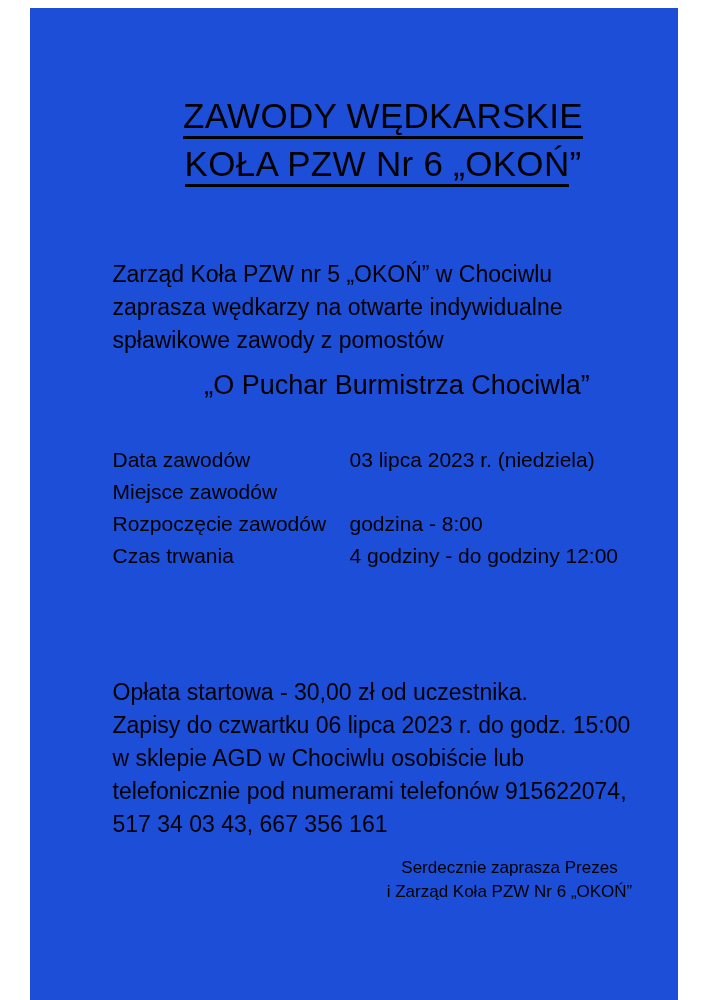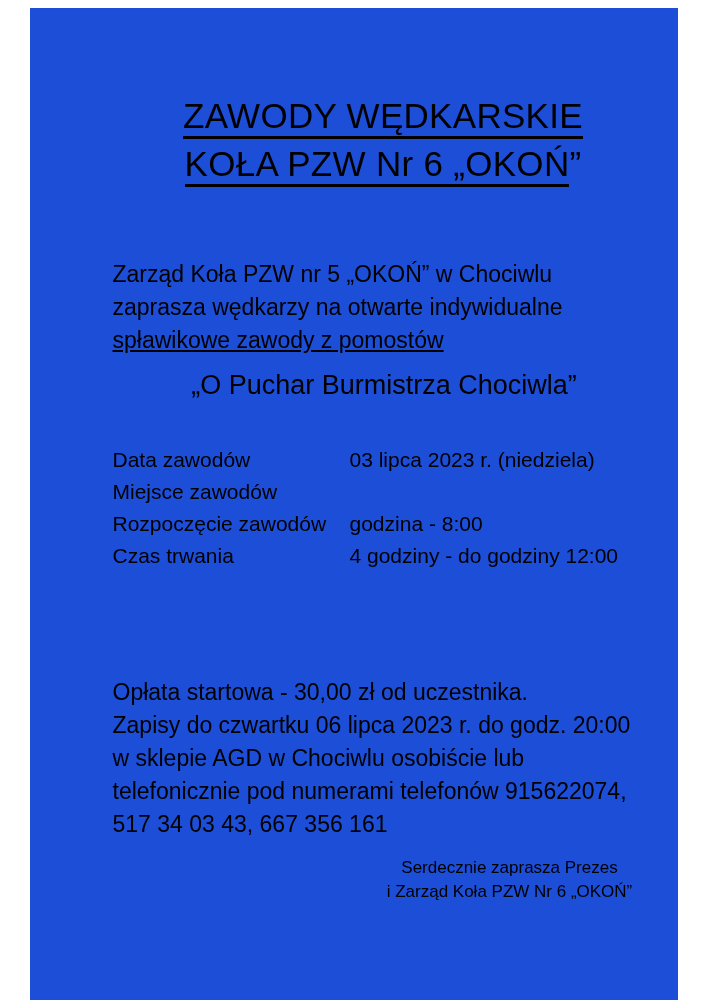--- a/index.html
+++ b/index.html
@@ -50,27 +50,26 @@
     left: 83px;
     top: 250px;
     width: 543px;
     font-size: 23px;
     line-height: 33px;
     text-align: justify;
     text-justify: inter-word;
   }
   .intro .lastline {
     text-align: left;
-    text-decoration: underline;
   }
 
   
   .cup-title {
     position: absolute;
-    left: 83px;
+    left: 96px;
     top: 358px;
     width: 543px;
     font-size: 27px;
     line-height: 38px;
     text-align: center;
     white-space: nowrap;
   }
 
   
   .details {
@@ -159,21 +158,21 @@
       <span class="details-value">godzina - 8:00</span>
     </div>
     <div class="details-row">
       <span class="details-label">Czas trwania</span>
       <span class="details-value">4 godziny - do godziny 12:00</span>
     </div>
   </div>
 
   <div class="fee">
     <div class="plain">Opłata startowa - 30,00 zł od uczestnika.</div>
-    <div class="plain">Zapisy do czwartku 06 lipca 2023 r. do godz. 20:00</div>
+    <div class="plain">Zapisy do czwartku 06 lipca 2023 r. do godz. 15:00</div>
     <div class="just">w sklepie AGD w Chociwlu osobiście lub</div>
     <div class="plain">telefonicznie pod numerami telefonów 915622074,</div>
     <div class="plain">517 34 03 43, 667 356 161</div>
   </div>
 
   <div class="signature">
     <span class="sig-line">Serdecznie zaprasza Prezes</span>
     <span class="sig-line">i Zarząd Koła PZW Nr 6 „OKOŃ”</span>
   </div>
 

